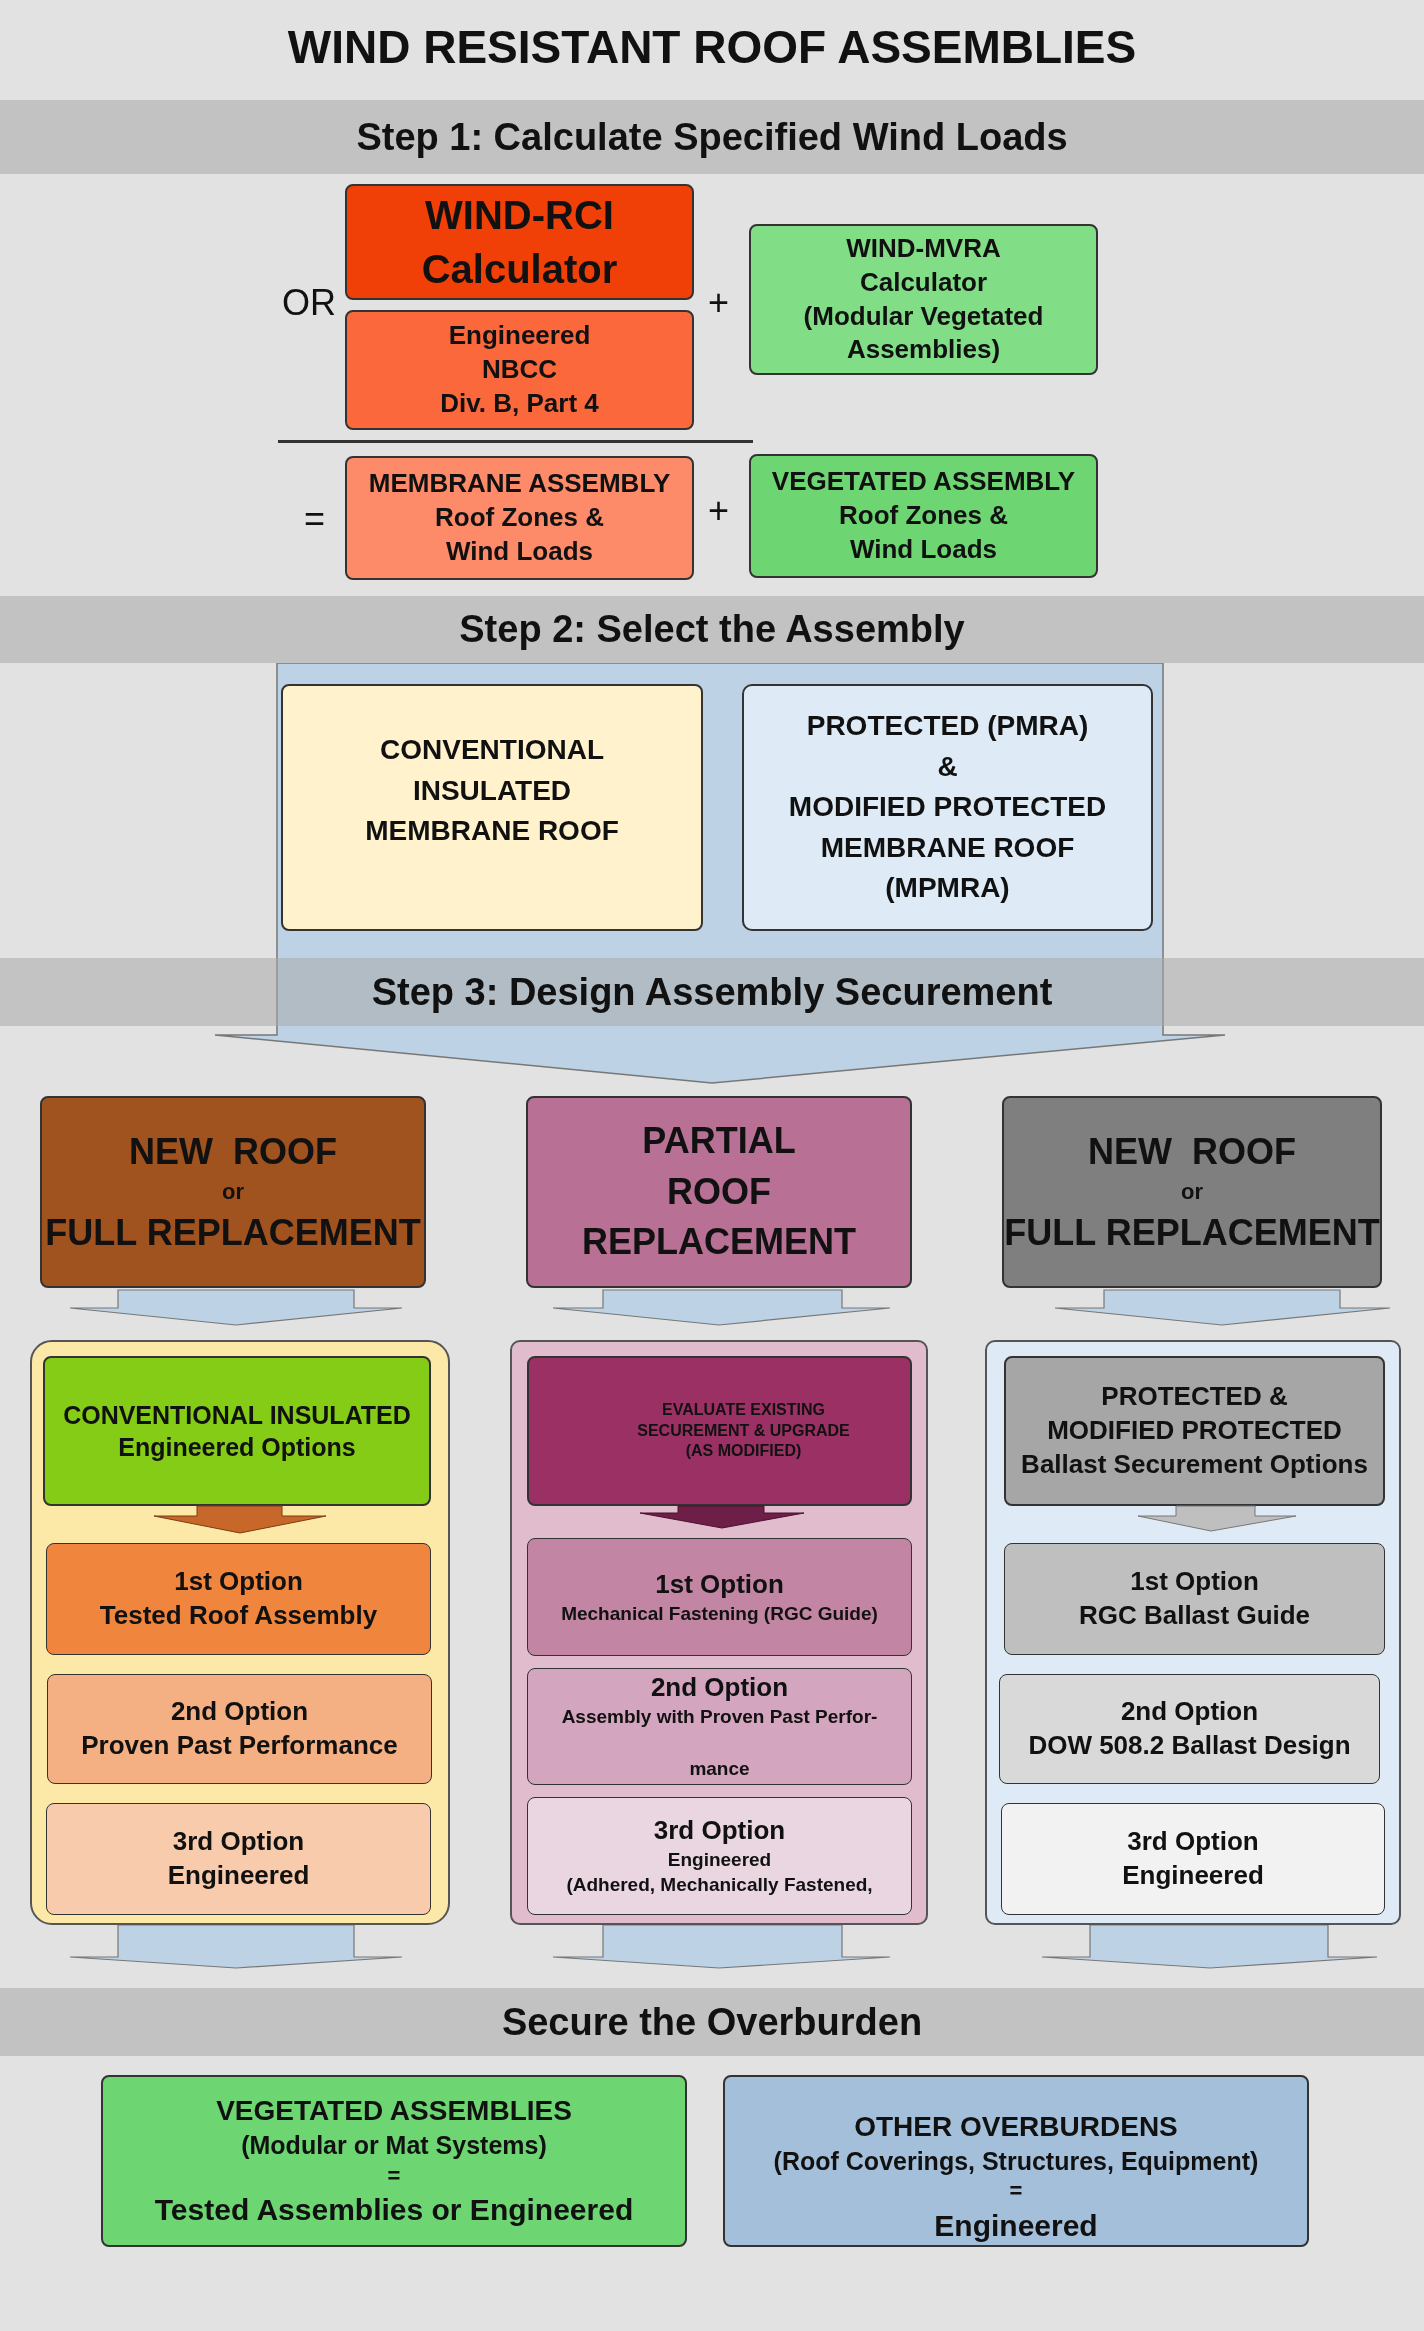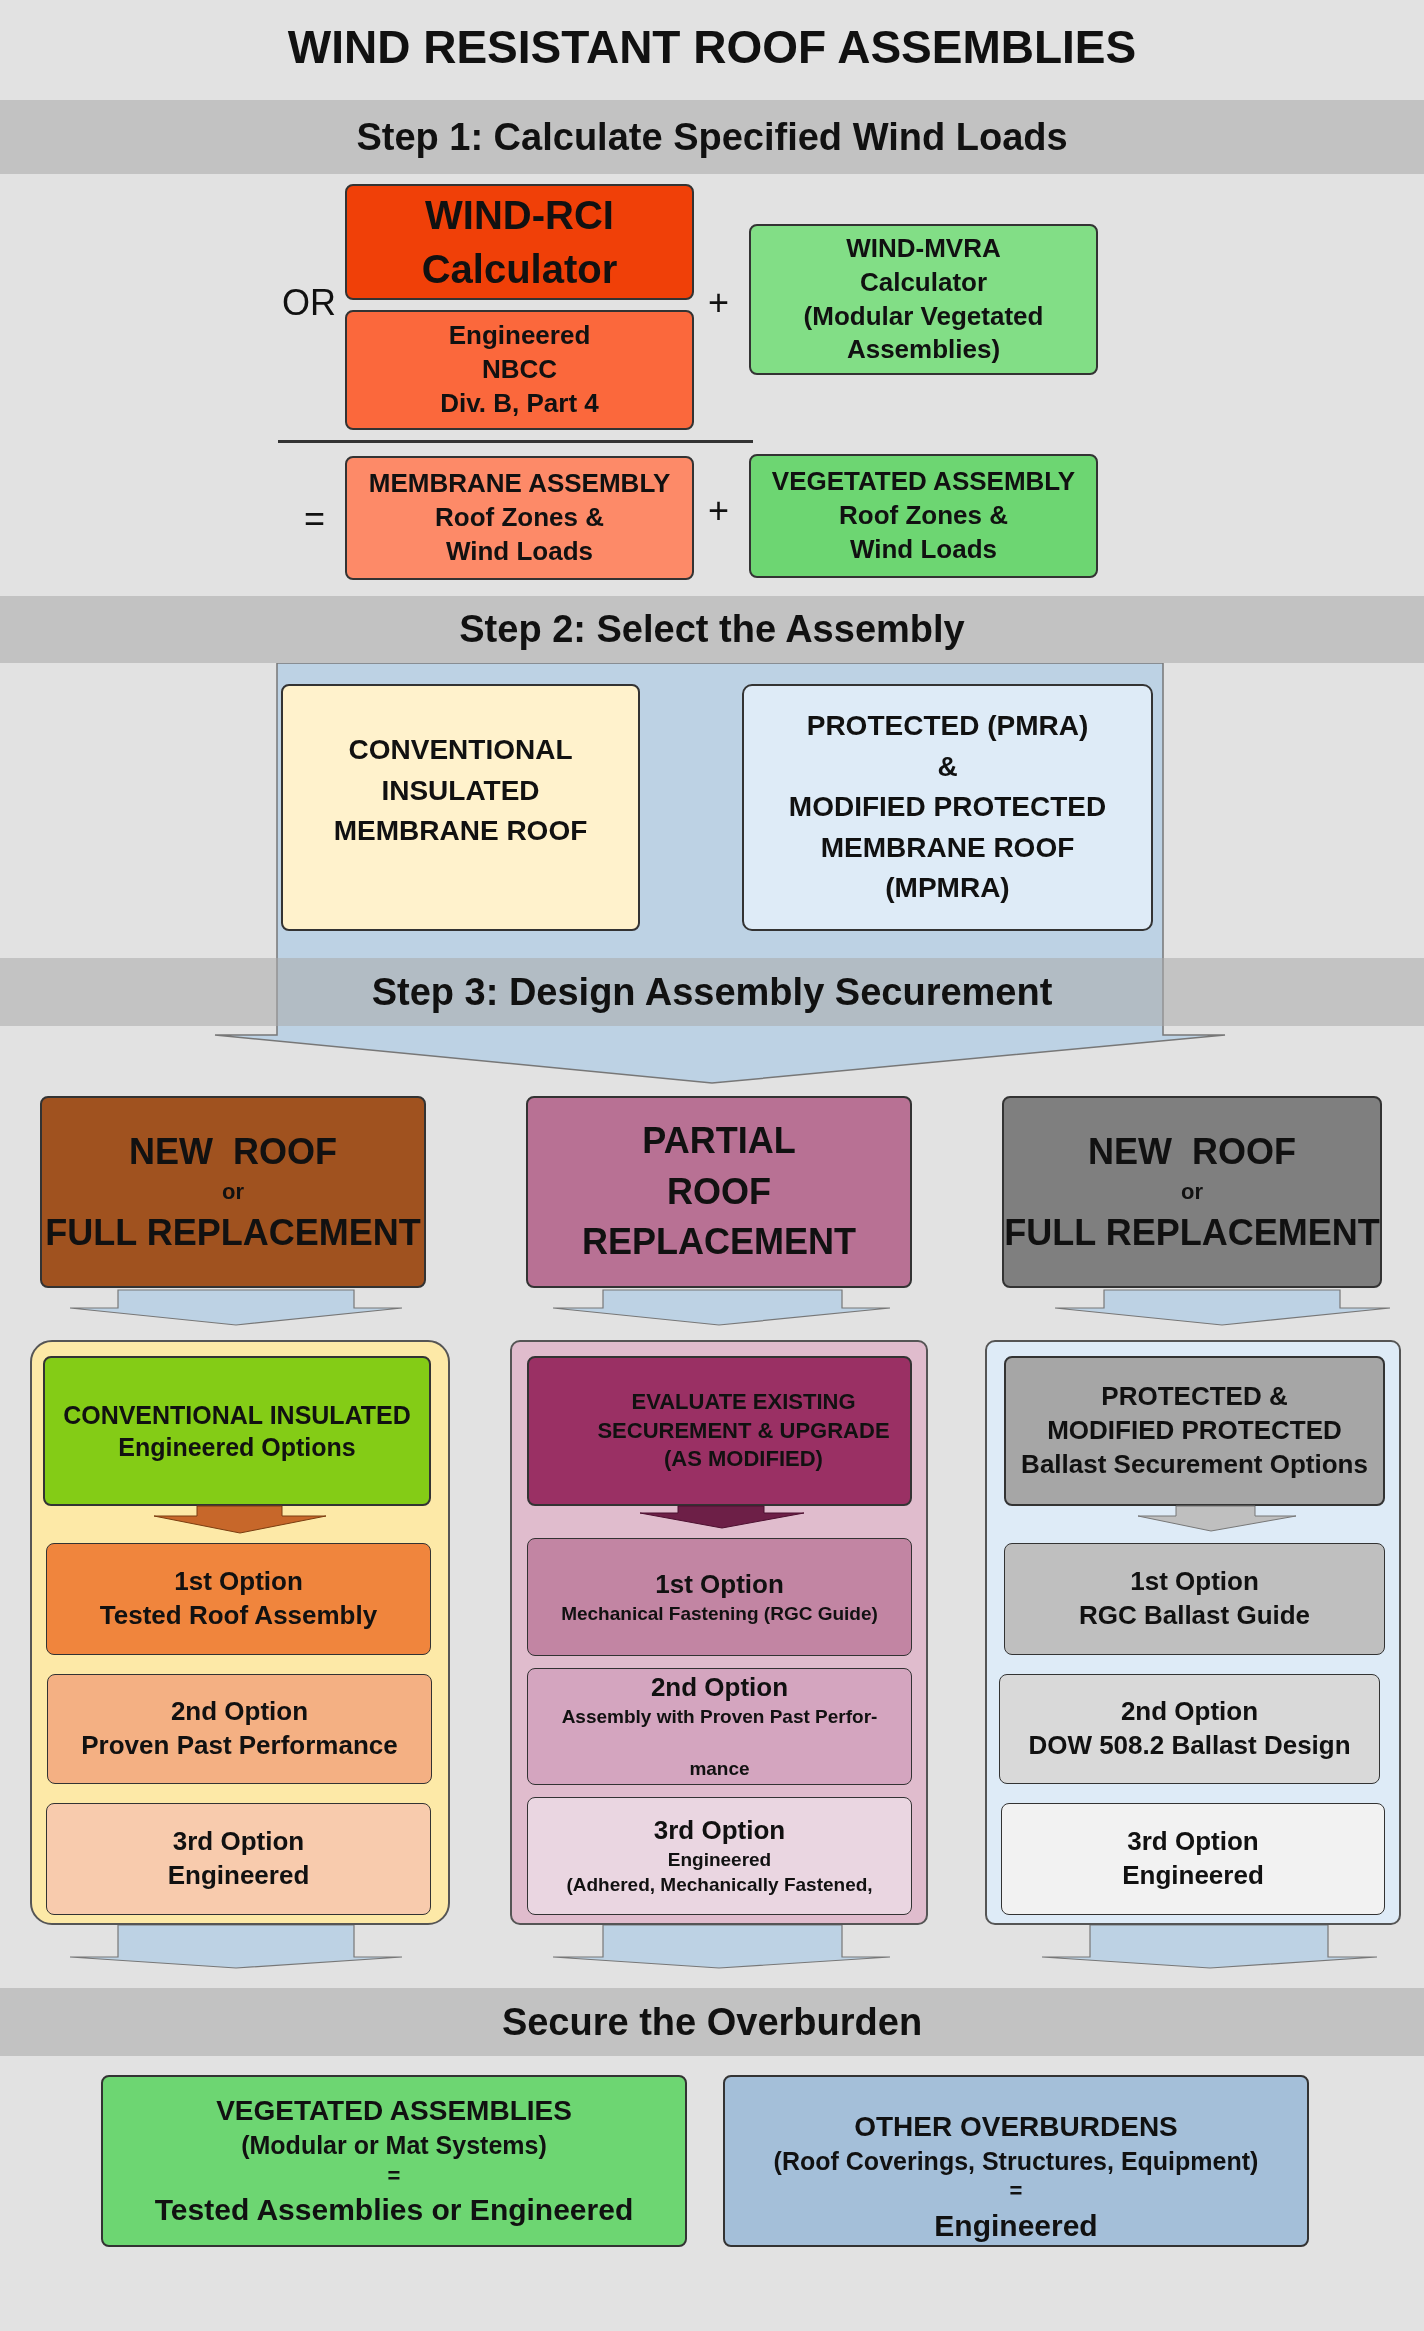--- a/index.html
+++ b/index.html
@@ -62,21 +62,21 @@
   <span>Roof Zones &amp;</span>
   <span>Wind Loads</span>
 </div>
 <div class="abs box" style="left:749px;top:454px;width:349px;height:124px;background:#6dd672;font-size:26px;">
   <span>VEGETATED ASSEMBLY</span>
   <span>Roof Zones &amp;</span>
   <span>Wind Loads</span>
 </div>
 
 <div class="abs band" style="top:596px;height:67px;">Step 2: Select the Assembly</div>
-<div class="abs box" style="left:281px;top:684px;width:359px;height:247px;background:#fff2cc;font-size:28px;justify-content:flex-start;padding-top:44px;line-height:1.45;">
+<div class="abs box" style="left:281px;top:684px;width:422px;height:247px;background:#fff2cc;font-size:28px;justify-content:flex-start;padding-top:44px;line-height:1.45;">
   <span>CONVENTIONAL</span>
   <span>INSULATED</span>
   <span>MEMBRANE ROOF</span>
 </div>
 <div class="abs box" style="left:742px;top:684px;width:411px;height:247px;background:#deebf7;font-size:28px;border-radius:10px;line-height:1.45;">
   <span>PROTECTED (PMRA)</span>
   <span>&amp;</span>
   <span>MODIFIED PROTECTED</span>
   <span>MEMBRANE ROOF</span>
   <span>(MPMRA)</span>
@@ -101,21 +101,21 @@
 </div>
 
 <div class="abs" style="left:30px;top:1340px;width:420px;height:585px;background:#fde9a7;border:2px solid #555;border-radius:22px;"></div>
 <div class="abs" style="left:510px;top:1340px;width:418px;height:585px;background:#e0bccd;border:2px solid #555;border-radius:10px;"></div>
 <div class="abs" style="left:985px;top:1340px;width:416px;height:585px;background:#deebf7;border:2px solid #555;border-radius:10px;"></div>
 
 <div class="abs box" style="left:43px;top:1356px;width:388px;height:150px;background:#84cc16;font-size:25px;">
   <span>CONVENTIONAL INSULATED</span>
   <span>Engineered Options</span>
 </div>
-<div class="abs box" style="left:527px;top:1356px;width:385px;height:150px;background:#9a3064;font-size:22px;padding-left:48px;">
+<div class="abs box" style="left:527px;top:1356px;width:385px;height:150px;background:#9a3064;font-size:16px;padding-left:48px;">
   <span>EVALUATE EXISTING</span>
   <span>SECUREMENT &amp; UPGRADE</span>
   <span>(AS MODIFIED)</span>
 </div>
 <div class="abs box" style="left:1004px;top:1356px;width:381px;height:150px;background:#a6a6a6;font-size:26px;">
   <span>PROTECTED &amp;</span>
   <span>MODIFIED PROTECTED</span>
   <span>Ballast Securement Options</span>
 </div>
 

